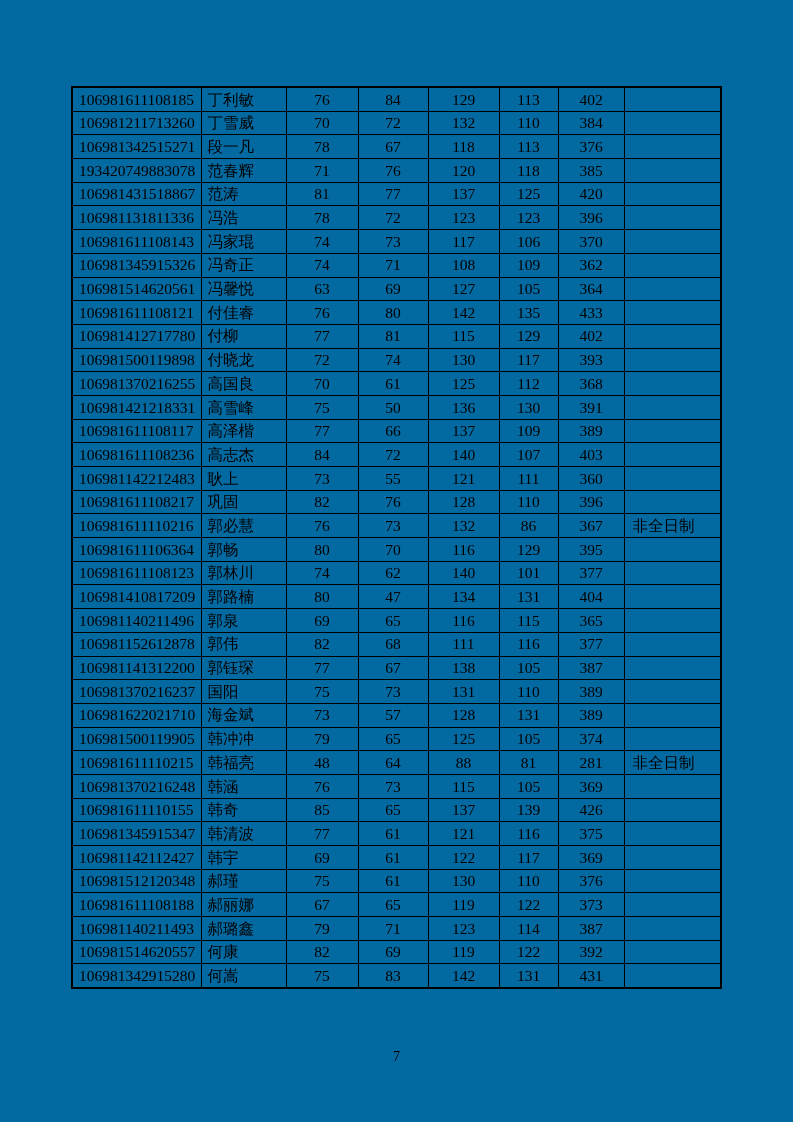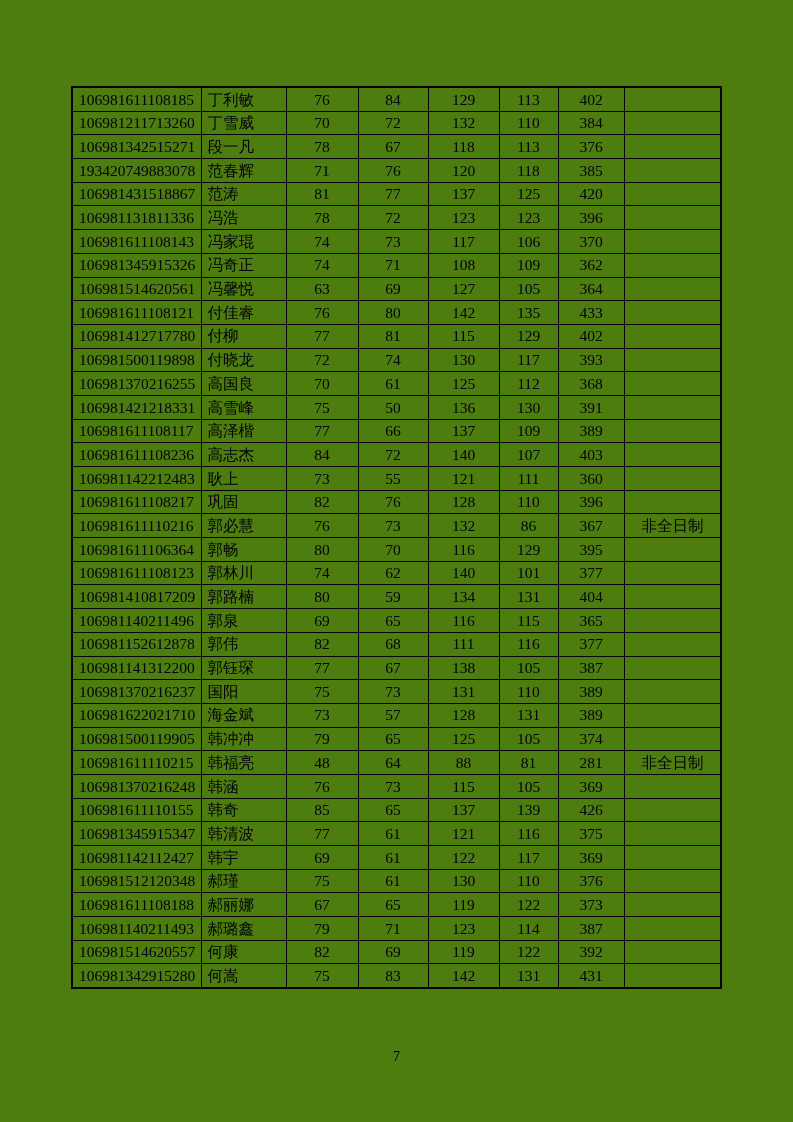--- a/index.html
+++ b/index.html
@@ -4,21 +4,21 @@
 <style>
   html, body {
     margin: 0;
     padding: 0;
     background: #ffffff;
   }
   .page {
     position: relative;
     width: 793px;
     height: 1122px;
-    background: #4d7c0f;
+    background: #0369a1;
     overflow: hidden;
     font-family: "Liberation Serif", "DejaVu Serif", serif;
     color: #000000;
   }
   table.score-table {
     position: absolute;
     left: 71px;
     top: 86px;
     width: 649px;
     border-collapse: collapse;
@@ -30,21 +30,21 @@
     height: 22.7px;
     padding: 0;
     font-size: 15.5px;
     line-height: 1;
     vertical-align: middle;
     white-space: nowrap;
     overflow: hidden;
   }
   table.score-table td.left   { text-align: left; padding-left: 6px; }
   table.score-table td.center { text-align: center; }
-  table.score-table td.note   { text-align: left; padding-left: 17px; }
+  table.score-table td.note   { text-align: left; padding-left: 8px; }
   .page-number {
     position: absolute;
     left: 0;
     top: 1049px;
     width: 793px;
     text-align: center;
     font-size: 14px;
     color: #000000;
   }
 </style>
@@ -271,21 +271,21 @@
           <td class="center">62</td>
           <td class="center">140</td>
           <td class="center">101</td>
           <td class="center">377</td>
           <td class="note"></td>
         </tr>
         <tr>
           <td class="left">106981410817209</td>
           <td class="left">郭路楠</td>
           <td class="center">80</td>
-          <td class="center">59</td>
+          <td class="center">47</td>
           <td class="center">134</td>
           <td class="center">131</td>
           <td class="center">404</td>
           <td class="note"></td>
         </tr>
         <tr>
           <td class="left">106981140211496</td>
           <td class="left">郭泉</td>
           <td class="center">69</td>
           <td class="center">65</td>

